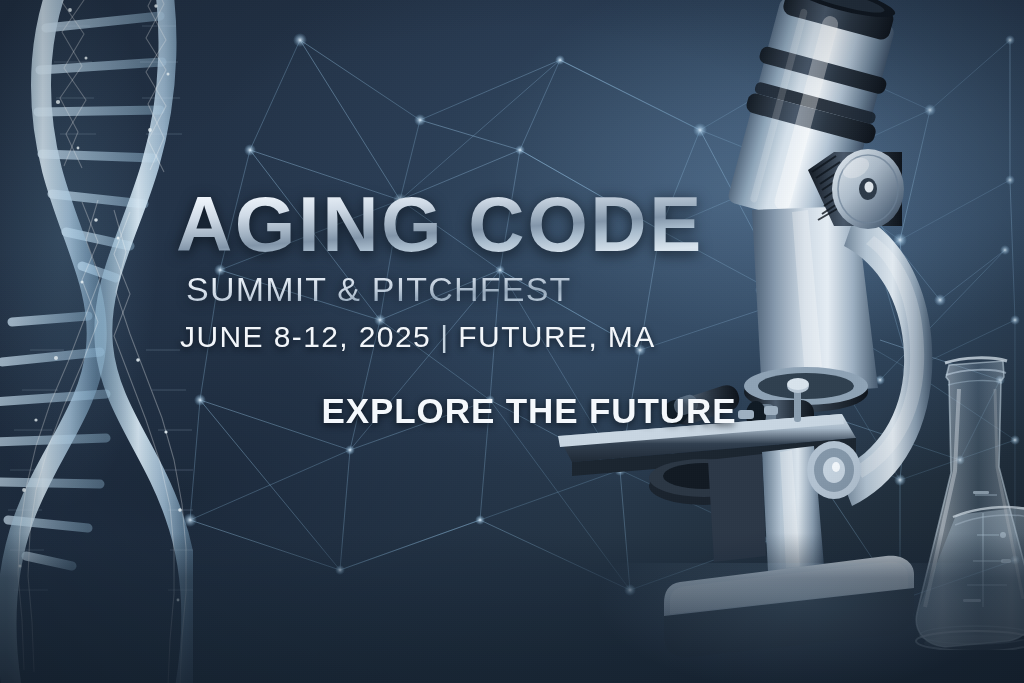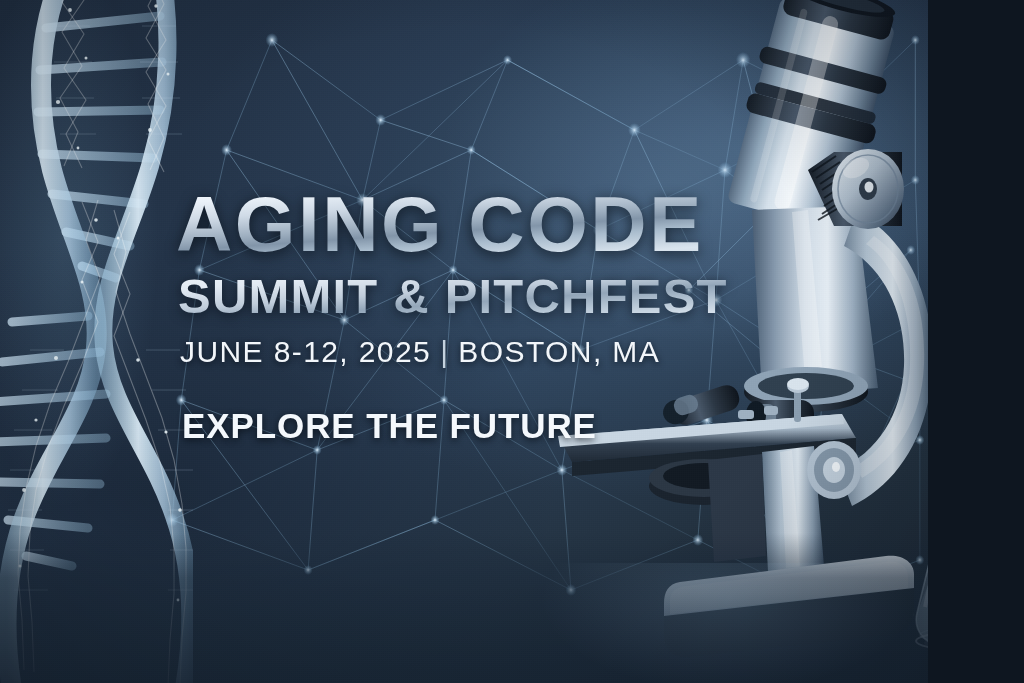--- a/index.html
+++ b/index.html
@@ -1,21 +1,21 @@
 <!DOCTYPE html>
 <html><head>
 <meta charset="utf-8">
 <title>Aging Code Summit &amp; Pitchfest</title>
 <style>
   html,body{margin:0;padding:0;background:#0e1620;}
   *{box-sizing:border-box;}
 
   #banner{
     position:relative;
-    width:928px;height:683px;
+    width:1024px;height:683px;
     overflow:hidden;
     font-family:"Liberation Sans","DejaVu Sans",sans-serif;
     background:#1d2a3a;
   }
 
   
   .bg-base{
     position:absolute;inset:0;
     background:
       radial-gradient(ellipse 70% 60% at 72% 28%, rgba(104,140,176,.40) 0%, rgba(70,100,134,.20) 45%, rgba(0,0,0,0) 75%),
@@ -83,23 +83,23 @@
         #d9e4ee 78%,
         #c3d1de 92%,
         #aebecd 100%);
     -webkit-background-clip:text;background-clip:text;
     -webkit-text-fill-color:transparent;color:transparent;
     filter:drop-shadow(0 3px 7px rgba(6,12,20,.72));
     white-space:nowrap;
   }
 
   .subhead{
-    margin:10px 0 0 2px;
-    font-size:49px;line-height:1;
-    font-weight:bold;
+    margin:10px 0 0 10px;
+    font-size:34px;line-height:1;
+    font-weight:normal;
     letter-spacing:1.2px;
     background:linear-gradient(176deg,
         #eef4fa 0%,
         #e2eaf3 18%,
         #c0cddb 38%,
         #93a6b9 52%,
         #b6c6d5 66%,
         #e4ecf4 86%,
         #c9d6e2 100%);
     -webkit-background-clip:text;background-clip:text;
@@ -124,20 +124,21 @@
     font-weight:300;
   }
 
   .tagline{
     margin:36px 0 0 6px;
     font-size:35px;line-height:1.32;
     font-weight:bold;
     letter-spacing:.9px;
     color:#f4f8fc;
     text-shadow:0 2px 7px rgba(6,12,20,.80);
+    text-align:center;
   }
   .tagline span{display:block;white-space:nowrap;}
 </style>
 </head>
 <body>
 
 <div id="banner">
 
   <div class="bg-base"></div>
 
@@ -515,20 +516,20 @@
 
   <div class="bg-table"></div>
   <div class="bg-table-shine"></div>
   <div class="grain"></div>
   <div class="vignette"></div>
 
   <div class="copy">
     <h1 class="headline">AGING CODE</h1>
     <h2 class="subhead">SUMMIT &amp; PITCHFEST</h2>
     <p class="dateline">
-      <span>JUNE 8-12, 2025</span><span class="sep">|</span><span>BOSTON, MA</span>
+      <span>JUNE 8-12, 2025</span><span class="sep">|</span><span>FUTURE, MA</span>
     </p>
     <p class="tagline">
       <span>EXPLORE THE FUTURE</span>
     </p>
   </div>
 
 </div>
 
 </body></html>

